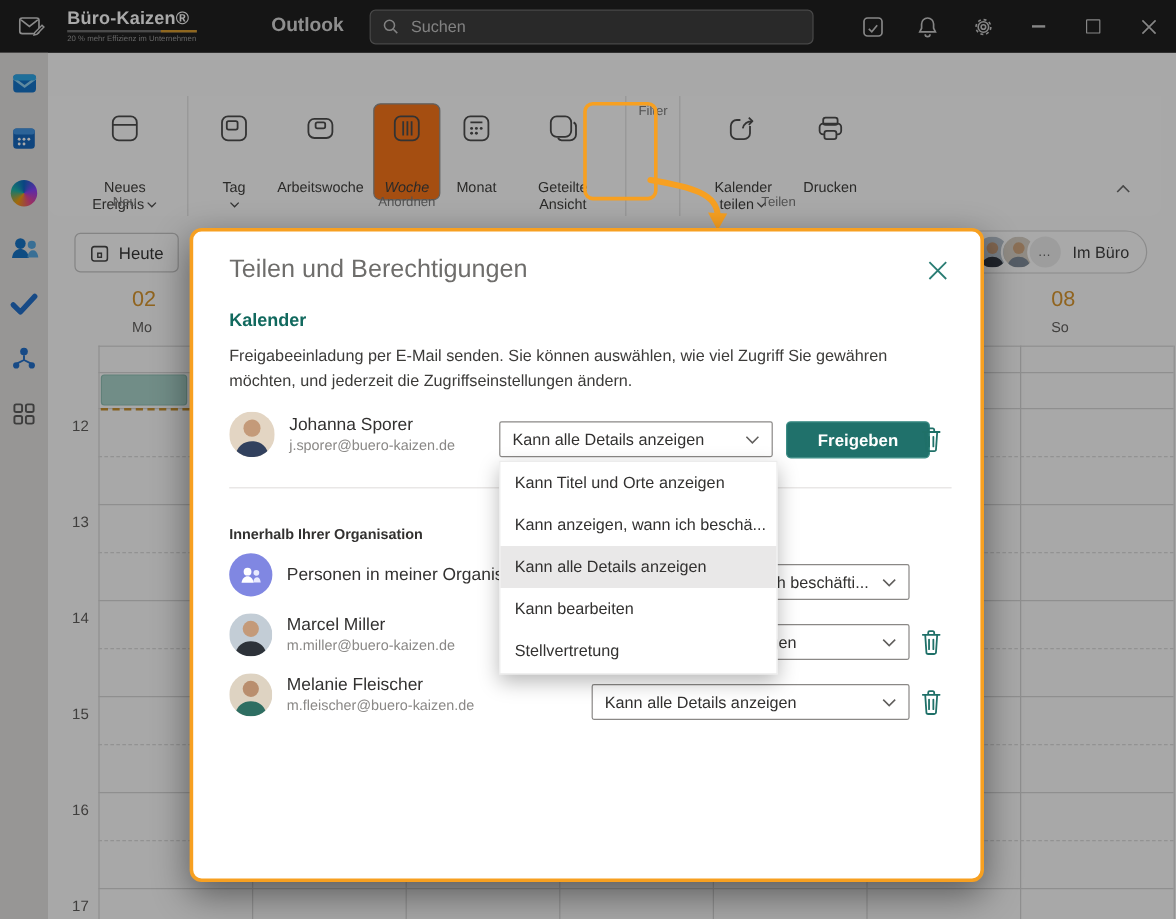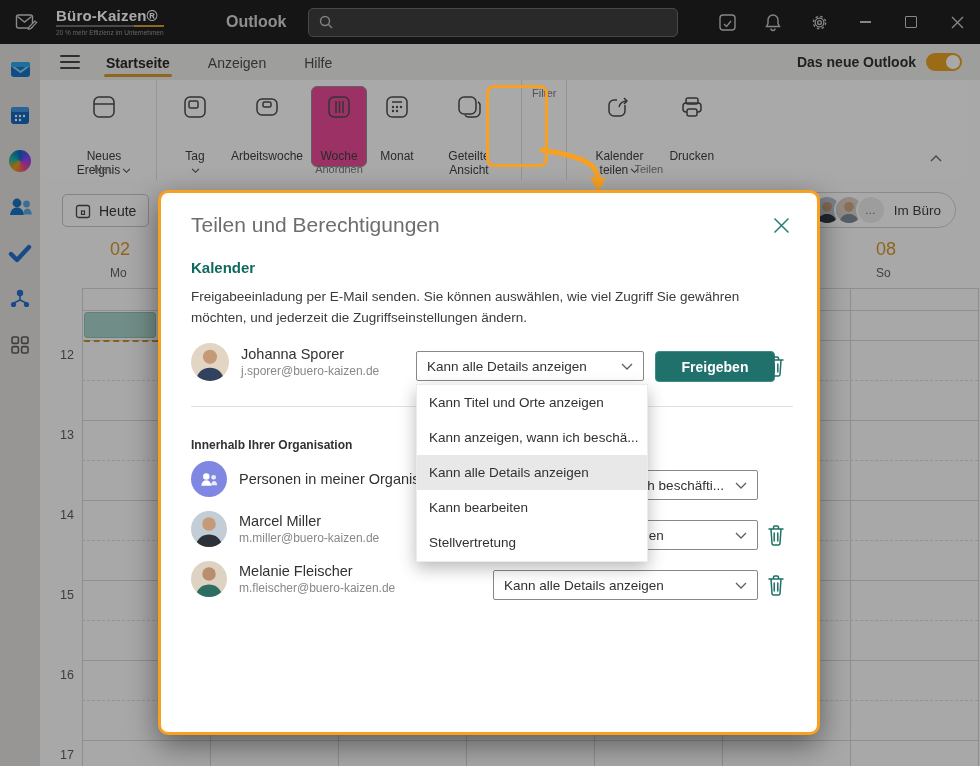--- a/index.html
+++ b/index.html
@@ -47,21 +47,21 @@
   .rail .ric{width:26px;height:26px;margin-top:0;display:flex;align-items:center;justify-content:center;cursor:pointer;}
 
   
   .ribbon{position:absolute;left:40px;top:80px;width:928px;height:100px;background:#fff;
           border-radius:0 0 10px 10px;display:flex;align-items:stretch;padding-left:12px;box-sizing:border-box;}
   .rgroup{display:flex;flex-direction:column;align-items:center;padding:6px 10px 2px;position:relative;}
   .rgroup + .rgroup{border-left:1px solid #e1e1e1;}
   .btnrow{display:flex;align-items:flex-start;gap:2px;height:76px;}
   .rbtn{display:flex;flex-direction:column;align-items:center;padding:5px 5px 3px;border-radius:6px;
         min-width:44px;cursor:pointer;border:1px solid transparent;gap:24px;}
-  .rbtn.selected{border-color:#8f8f8f;background:#ec4899;}
+  .rbtn.selected{border-color:#8f8f8f;background:#f97316;font-style:italic;}
   .rbtn .ric{height:30px;display:flex;align-items:center;justify-content:center;}
   .rbtn .blabel{font-size:12px;color:#3d3c3a;text-align:center;line-height:1.2;max-width:72px;margin-top:3px;}
   .rbtn .blabel svg{margin-left:2px;vertical-align:middle;}
   .glabel{font-size:11px;color:#7a7a7a;margin-top:1px;}
   .ribbon-collapse{position:absolute;right:26px;top:68px;cursor:pointer;}
 
   
   .cal{position:absolute;left:40px;top:180px;width:940px;height:586px;background:#fdfdfd;}
   .cal-toolbar{position:absolute;left:0;top:0;width:100%;height:56px;}
   .heute{position:absolute;left:22px;top:14px;height:31px;border:1px solid #c6c6c6;border-radius:5px;
@@ -134,20 +134,21 @@
           <i></i>
         </span>
       <span class="ltag">20 % mehr Effizienz im Unternehmen</span>
     </div>
     <div class="apptitle">Outlook</div>
     <div class="search">
       <svg width="14" height="14" viewBox="0 0 14 14">
         <circle cx="6" cy="6" r="4.5" fill="none" stroke="#c3c3c3" stroke-width="1.4"></circle>
         <line x1="9.5" y1="9.5" x2="13" y2="13" stroke="#c3c3c3" stroke-width="1.4"></line>
       </svg>
+      <input placeholder="Suchen" style="">
     </div>
     <div class="tb-icons">
       <div class="tbtn">
         <svg width="19" height="19" viewBox="0 0 19 19">
             <rect x="2" y="2" width="15" height="15" rx="3" fill="none" stroke="#c9c9c9" stroke-width="1.4"></rect>
             <path d="M6 11l2.5 2.5L13 8" fill="none" stroke="#c9c9c9" stroke-width="1.4"></path>
           </svg>
       </div>
       <div class="tbtn">
         <svg width="18" height="19" viewBox="0 0 18 19">
@@ -169,38 +170,20 @@
           <i></i>
         </div>
       <div class="tbtn win-close">
         <svg width="13" height="13" viewBox="0 0 13 13">
             <path d="M1 1l11 11M12 1L1 12" stroke="#c9c9c9" stroke-width="1.4"></path>
           </svg>
       </div>
     </div>
   </div>
 
-  <div class="tabrow">
-    <div class="hamburger">
-        <i></i>
-        <i></i>
-        <i></i>
-      </div>
-    <div class="tabs">
-      <div class="tab active">Startseite</div>
-      <div class="tab">Anzeigen</div>
-      <div class="tab">Hilfe</div>
-    </div>
-    <div class="newol">
-      <span class="nlab">Das neue Outlook</span>
-      <div class="toggle">
-          <i></i>
-        </div>
-    </div>
-  </div>
 
   <div class="rail">
     <div class="ric" style="margin-top:12px">
       <svg width="25" height="25" viewBox="0 0 25 25">
           <rect x="3" y="5" width="19" height="15" rx="3" fill="#1272c8"></rect>
           <path d="M3 8l9.5 7L22 8" fill="none" stroke="#8fd0f2" stroke-width="2"></path>
           <rect x="3" y="5" width="19" height="5" rx="2.5" fill="#2aa7e8"></rect>
         </svg>
     </div>
     <div class="ric" style="margin-top:20px">

